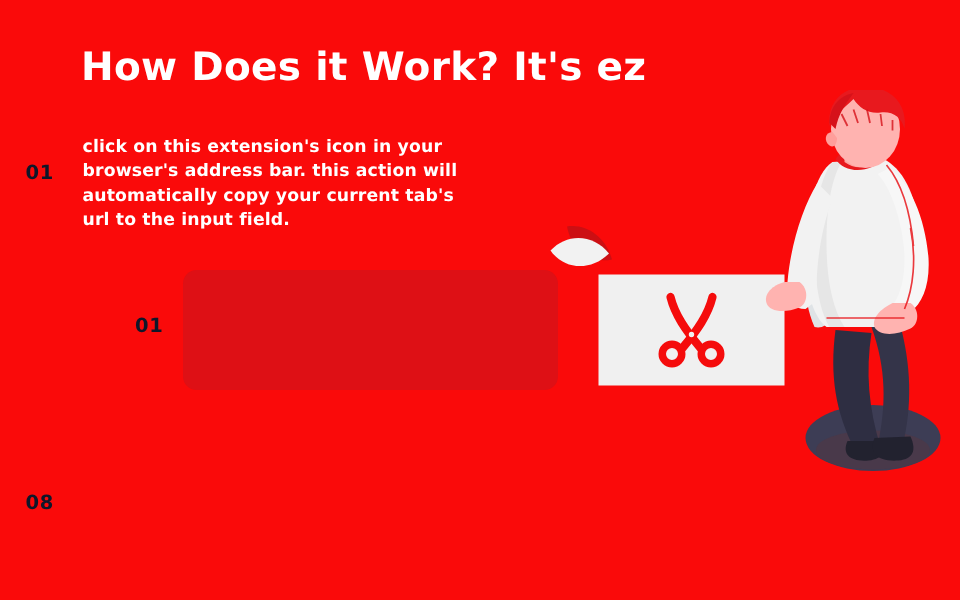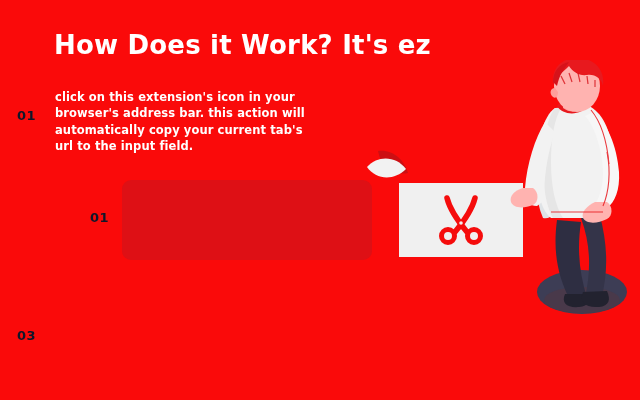--- a/index.html
+++ b/index.html
@@ -123,21 +123,21 @@
 
   <div id="title">How Does it Work? It's ez</div>
 
   <div id="step2-card"></div>
 
   <div id="step1-num" class="step-num">01</div>
   <div id="step1-body" class="step-body">click on this extension's icon in your browser's address bar. this action will automatically copy your current tab's url to the input field.</div>
 
   <div id="step2-num" class="step-num">01</div>
 
-  <div id="step3-num" class="step-num">03</div>
+  <div id="step3-num" class="step-num">08</div>
 
   <div id="leaf-group">
     <svg width="52" height="46" viewBox="0 0 52 46" xmlns="http://www.w3.org/2000/svg">
 
       <path d="M14 4 C28 2 40 12 44 26 C30 29 17 20 14 4 Z" fill="#cc0f13"></path>
 
       <path d="M3 20 C14 8 32 9 42 22 C30 34 12 33 3 20 Z" fill="#f2f2f2"></path>
     </svg>
   </div>
 

